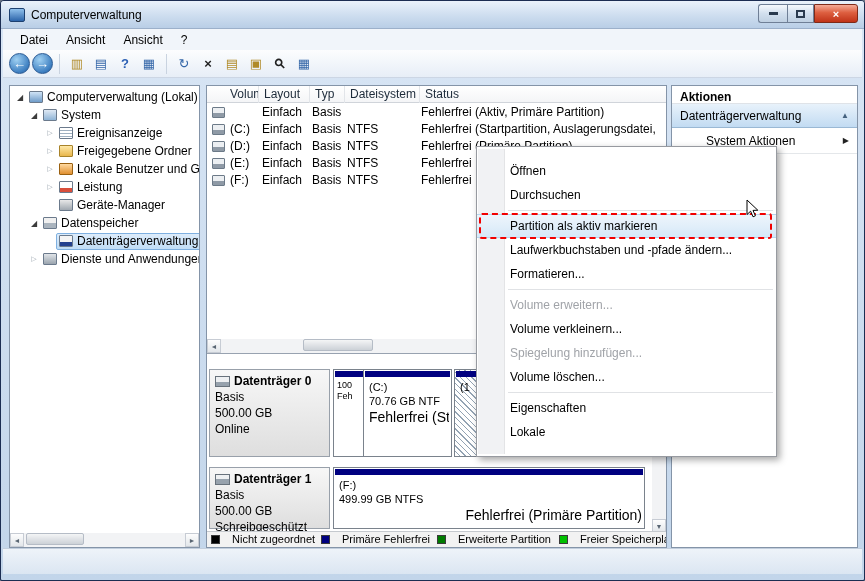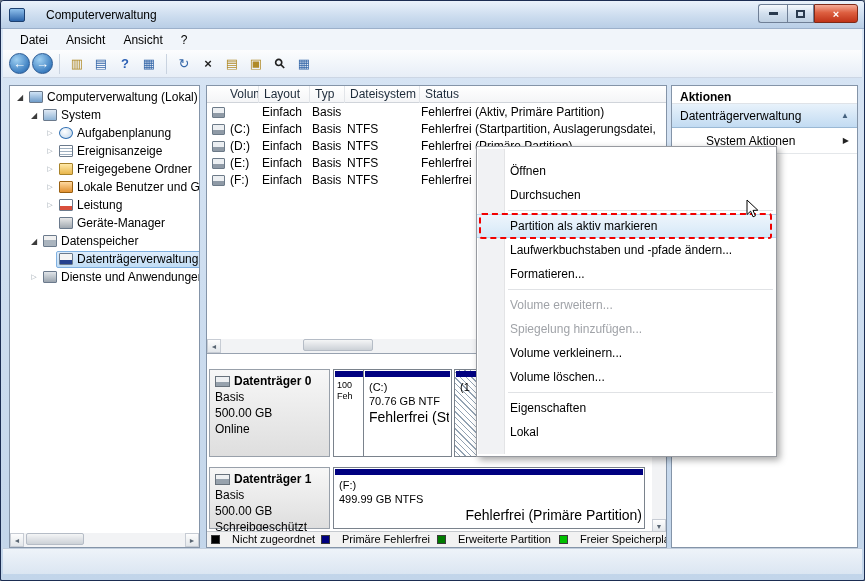--- a/index.html
+++ b/index.html
@@ -4,21 +4,21 @@
 <style>
   html,body{margin:0;padding:0;background:#6b7685;}
   *{box-sizing:border-box;}
   .window{position:relative;width:865px;height:581px;font-family:"Liberation Sans",sans-serif;
     font-size:12px;color:#000;background:linear-gradient(#d9e6f5,#c2d5ea);
     border:1px solid #1b2d52;border-radius:4px 4px 2px 2px;overflow:hidden;}
 
   
   .titlebar{position:absolute;left:0;top:0;right:0;height:28px;
     background:linear-gradient(#eaf2fb,#cdddef 55%,#b9cee6);border-bottom:1px solid #9cb0ca;
-    display:flex;align-items:center;padding-left:8px;gap:15px;}
+    display:flex;align-items:center;padding-left:8px;}
   .app-icon{width:16px;height:14px;flex:none;margin-right:6px;border-radius:2px;
     background:linear-gradient(#8fc0ec,#2c64aa);border:1px solid #1d4070;}
   .win-controls{position:absolute;right:6px;top:3px;display:flex;}
   .wbtn{height:19px;display:flex;align-items:center;justify-content:center;
     border:1px solid #6f7f96;color:#1d2a3a;font-size:11px;
     background:linear-gradient(#f5f9fd,#d2dfee 50%,#bfd0e2);}
   .wbtn.min{width:29px;border-radius:3px 0 0 3px;border-right:none;}
   .wbtn.max{width:27px;}
   .wbtn.close{width:44px;border-radius:0 3px 3px 0;border-color:#7e2a18;color:#fff;font-weight:bold;
     background:linear-gradient(#f5ab97,#dd5f40 45%,#c03318);}
@@ -208,27 +208,20 @@
       <div class="trow lv1">
         <span class="texp exp">◢</span>
         <span class="twrap">
             <span class="ticon i-system"></span>
             <span>System</span>
           </span>
       </div>
       <div class="trow lv2">
         <span class="texp">▷</span>
         <span class="twrap">
-            <span class="ticon i-clock"></span>
-            <span>Aufgabenplanung</span>
-          </span>
-      </div>
-      <div class="trow lv2">
-        <span class="texp">▷</span>
-        <span class="twrap">
             <span class="ticon i-log"></span>
             <span>Ereignisanzeige</span>
           </span>
       </div>
       <div class="trow lv2">
         <span class="texp">▷</span>
         <span class="twrap">
             <span class="ticon i-folder"></span>
             <span>Freigegebene Ordner</span>
           </span>
@@ -447,26 +440,26 @@
     <div class="mi">Durchsuchen</div>
     <div class="msep"></div>
     <div class="mi hl">
       <span>Partition als aktiv markieren</span>
       <span class="marker"></span>
     </div>
     <div class="mi">Laufwerkbuchstaben und -pfade ändern...</div>
     <div class="mi">Formatieren...</div>
     <div class="msep"></div>
     <div class="mi dis">Volume erweitern...</div>
+    <div class="mi">Volume verkleinern...</div>
     <div class="mi dis">Spiegelung hinzufügen...</div>
-    <div class="mi">Volume verkleinern...</div>
     <div class="mi">Volume löschen...</div>
     <div class="msep"></div>
     <div class="mi">Eigenschaften</div>
-    <div class="mi">Lokal</div>
+    <div class="mi">Lokale</div>
   </div>
 
   <div class="cursor">
     <svg width="14" height="20" viewBox="0 0 14 20">
       <path d="M1,1 L1,15.5 L4.6,12.2 L7,17.8 L9.4,16.8 L7,11.4 L11.8,11.2 Z" fill="#ffffff" stroke="#000000" stroke-width="1"></path>
     </svg>
   </div>
 
   <div class="statusbar"></div>
 

